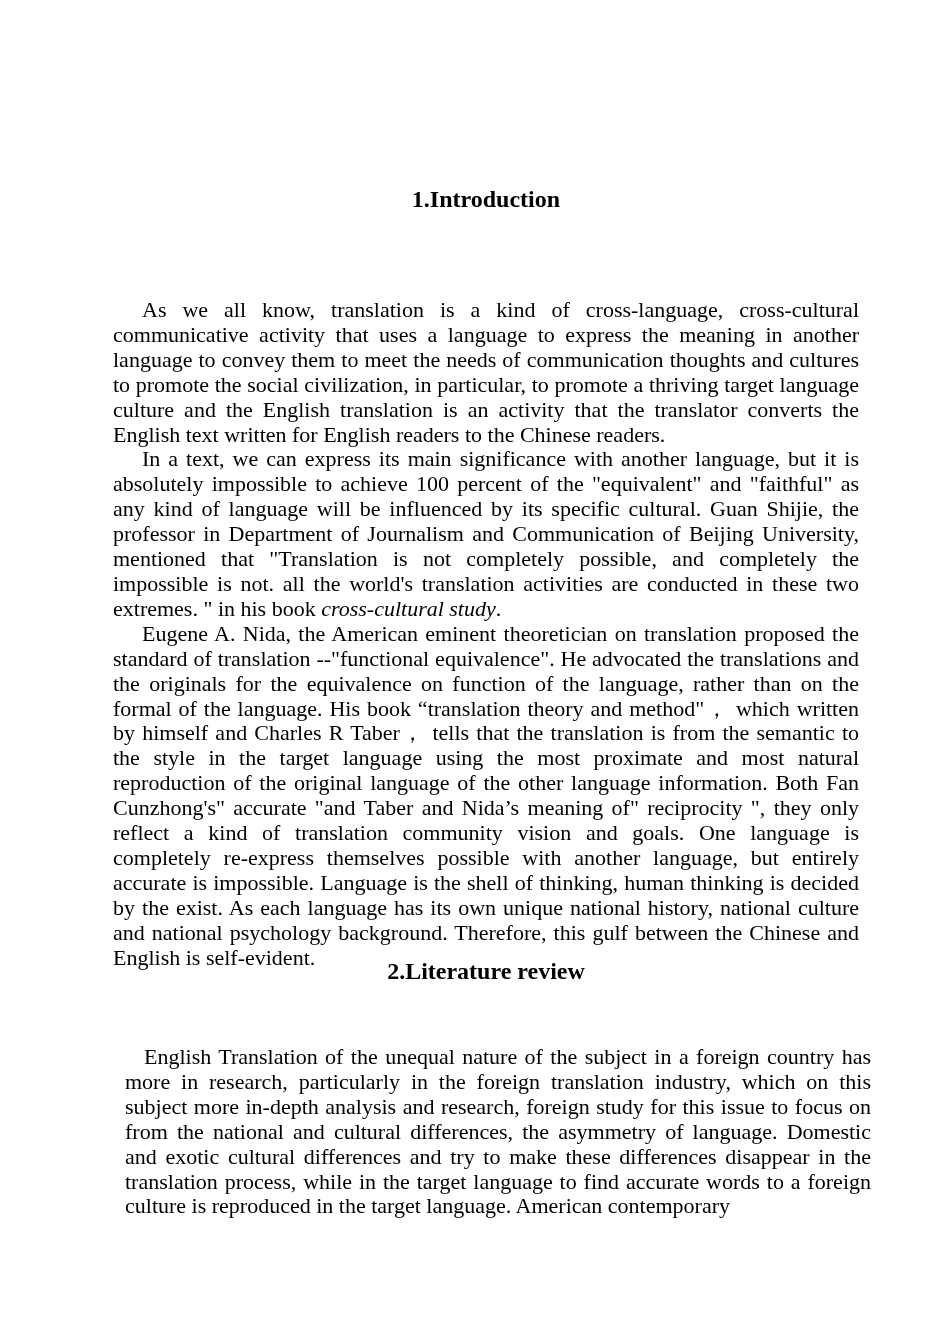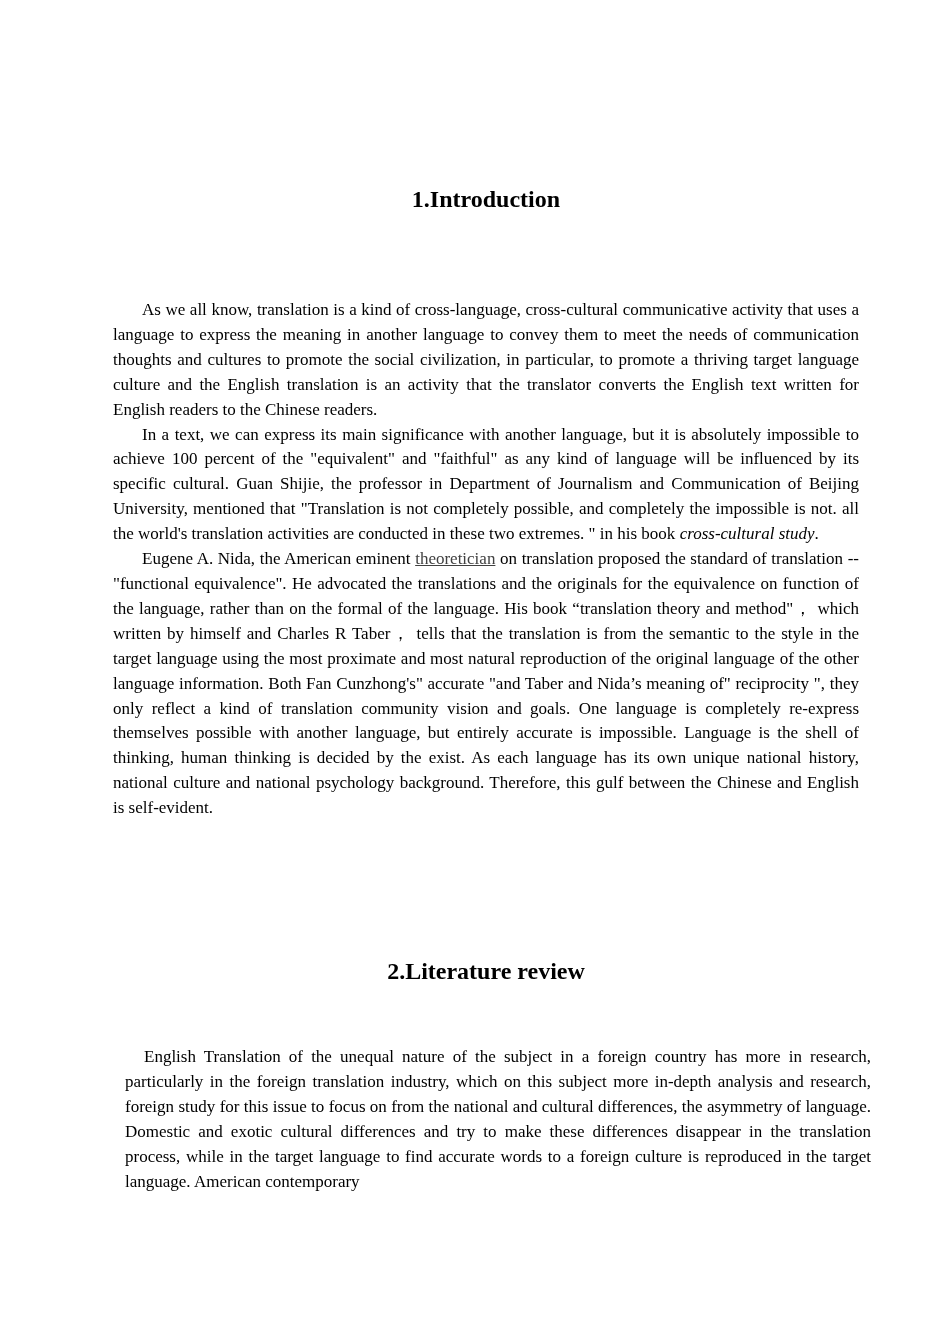--- a/index.html
+++ b/index.html
@@ -7,28 +7,28 @@
   .page { position: absolute; left: 0; top: 0; width: 950px; height: 1344px; background: #ffffff; }
   .heading {
     position: absolute; left: 0; width: 972px; text-align: center;
     font-family: "Liberation Serif", serif; font-weight: bold; font-size: 24px;
     color: #000; margin: 0; line-height: 30px;
   }
   .h1 { top: 184px; }
   .h2 { top: 956px; }
   .body-block {
     position: absolute; left: 113px; width: 746px;
-    font-family: "Liberation Serif", serif; font-size: 17px; line-height: 24.9px;
+    font-family: "Liberation Serif", serif; font-size: 22px; line-height: 24.9px;
     color: #000; text-align: justify;
   }
   .intro { top: 298px; }
   .lit { top: 1045px; margin-left: 12px; }
   .body-block p { margin: 0; text-indent: 29px; text-align: justify; }
   .lit p { text-indent: 19px; }
-  .link-word { color: #404040; text-decoration: underline; }
+  .link-word { color: #000000; }
   em { font-style: italic; }
 </style>
 </head>
 <body>
 
 <div class="page">
 
   <h1 class="heading h1">1.Introduction</h1>
 
   <div class="body-block intro">

